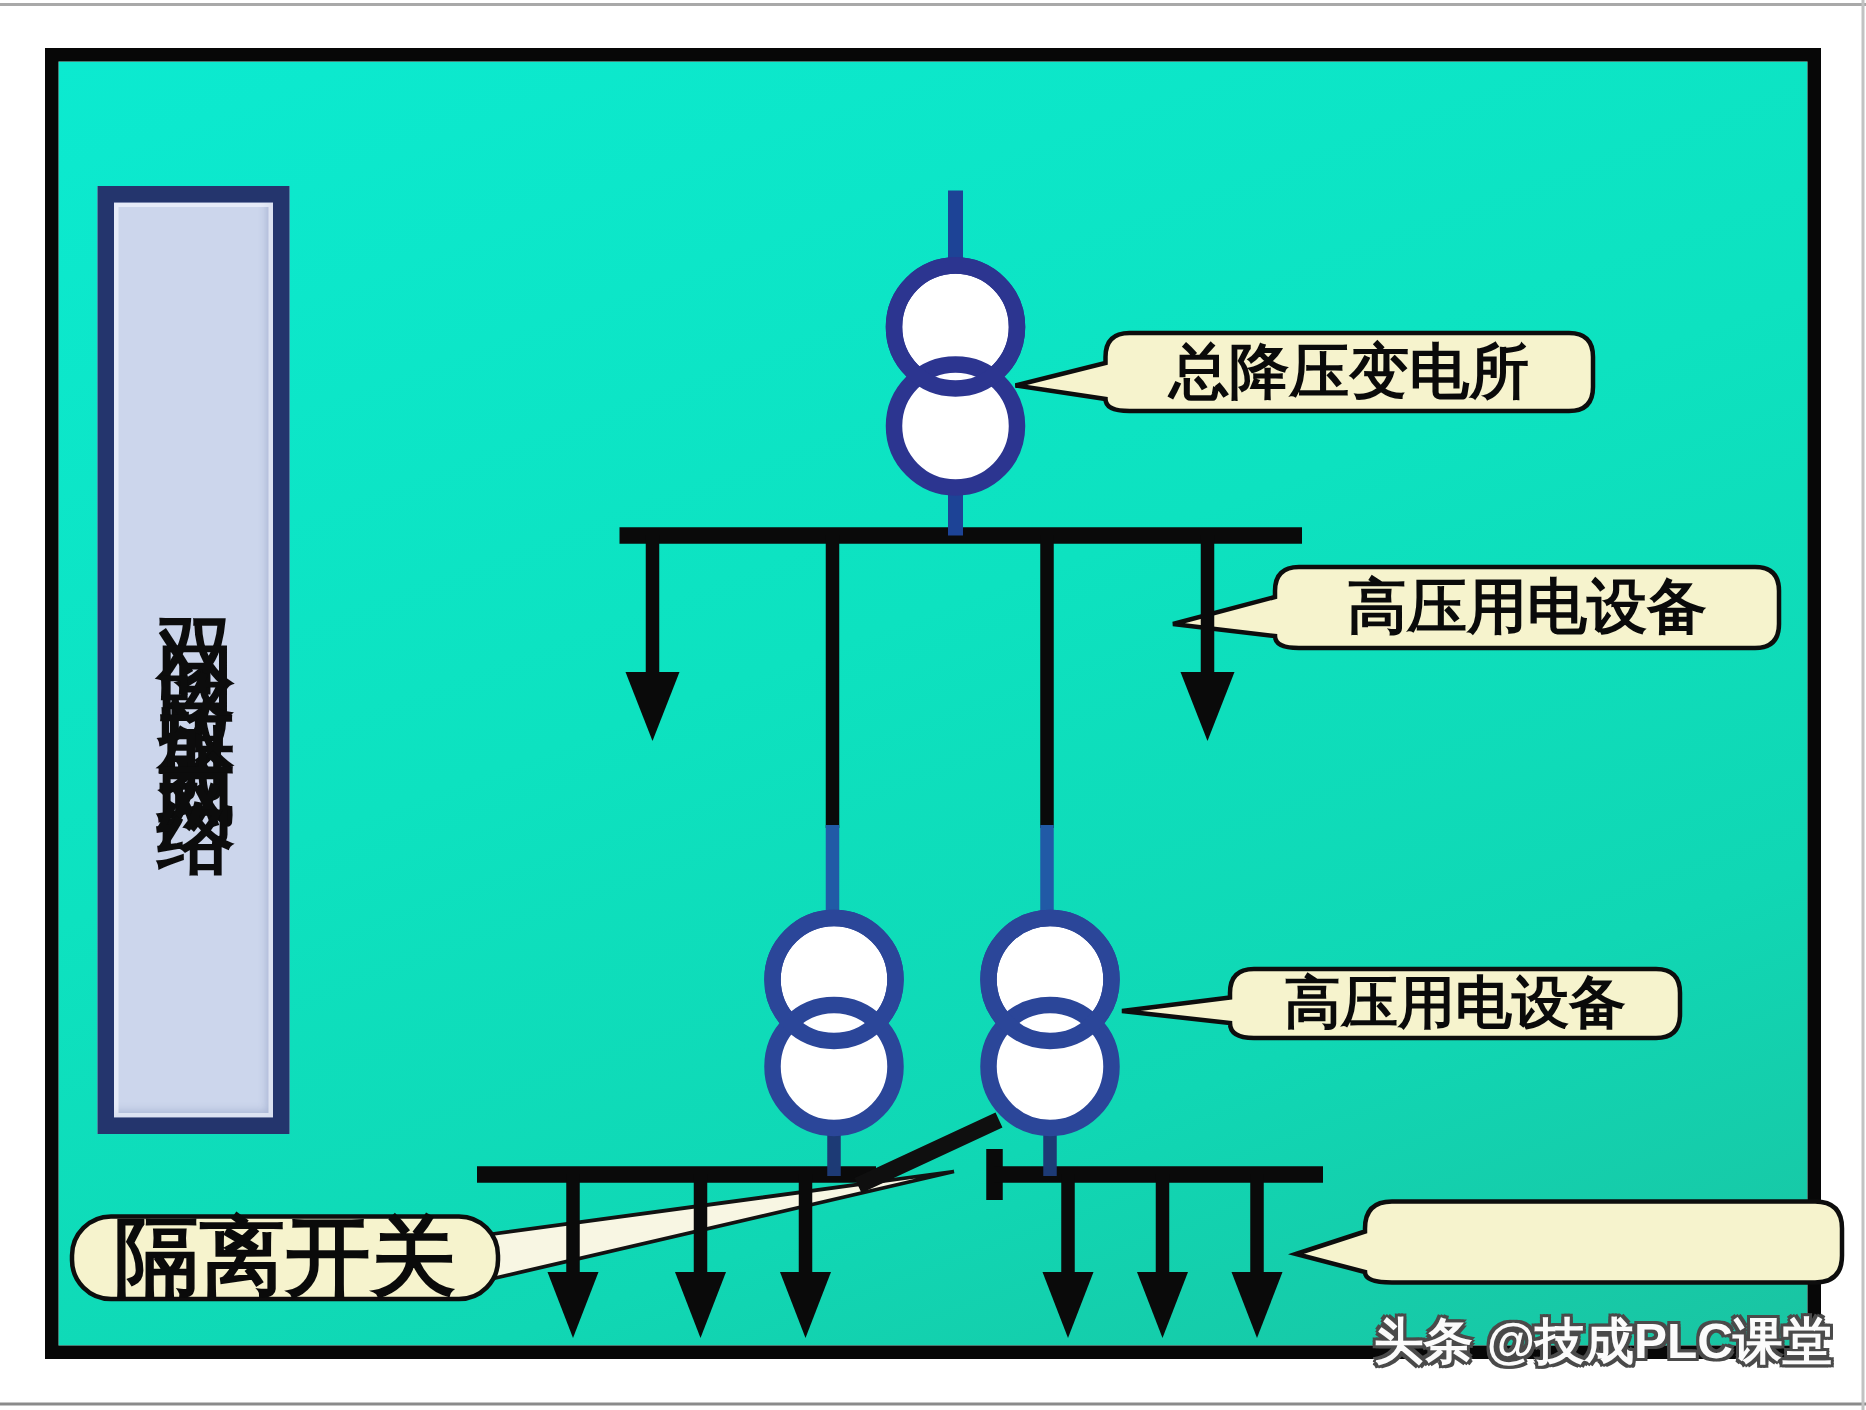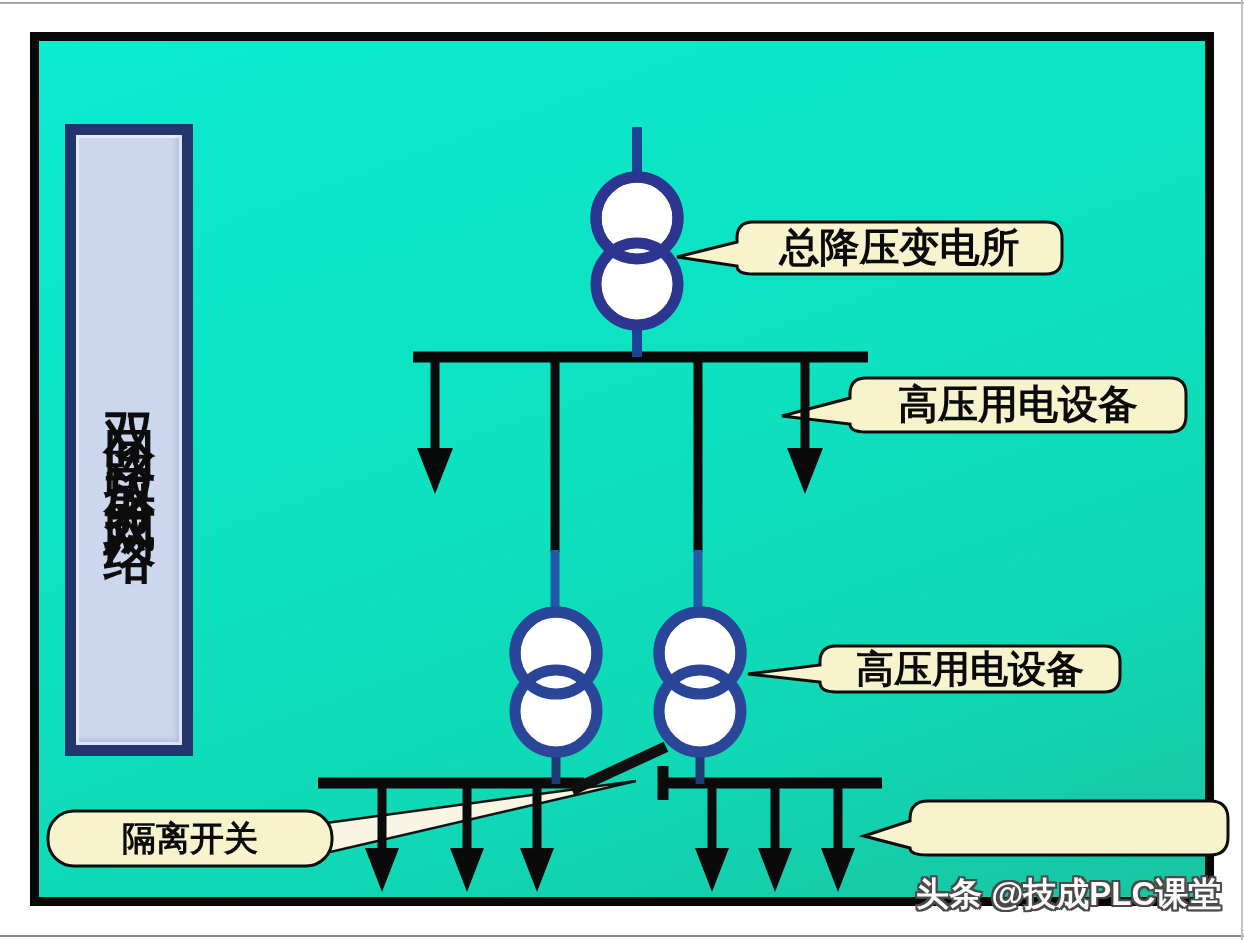--- a/index.html
+++ b/index.html
@@ -39,21 +39,21 @@
     text-shadow:2px 2px 0 rgba(20,40,20,0.3), -1px -1px 0 rgba(200,240,200,0.4);
   }
   .callout-text {
     position:absolute; display:flex; align-items:center; justify-content:center;
     font-weight:700; color:#0a0a0a; white-space:nowrap; line-height:1;
   }
   .ct-main     { left:737px; top:222px; width:325px; height:52px; font-size:40px; }
   .ct-hv       { left:850px; top:378px; width:336px; height:54px; font-size:40px; }
   .ct-workshop { left:820px; top:646px; width:300px; height:46px; font-size:38px; }
   .ct-lv       { left:910px; top:801px; width:318px; height:54px; font-size:40px; }
-  .ct-iso      { left:48px;  top:811px; width:284px; height:55px; font-size:34px; }
+  .ct-iso      { left:48px;  top:811px; width:284px; height:55px; font-size:57px; }
   .watermark {
     position:absolute; left:916px; top:874px; width:300px; height:40px;
     font-size:33px; font-weight:700; color:#fbfbfb; white-space:nowrap; line-height:40px;
     font-family:"Liberation Sans","DejaVu Sans",sans-serif;
     text-shadow:
       2px 0 0 #4a4a4a, -2px 0 0 #4a4a4a, 0 2px 0 #4a4a4a, 0 -2px 0 #4a4a4a,
       2px 2px 0 #4a4a4a, -2px -2px 0 #4a4a4a, 2px -2px 0 #4a4a4a, -2px 2px 0 #4a4a4a;
   }
 </style>
 </head>

